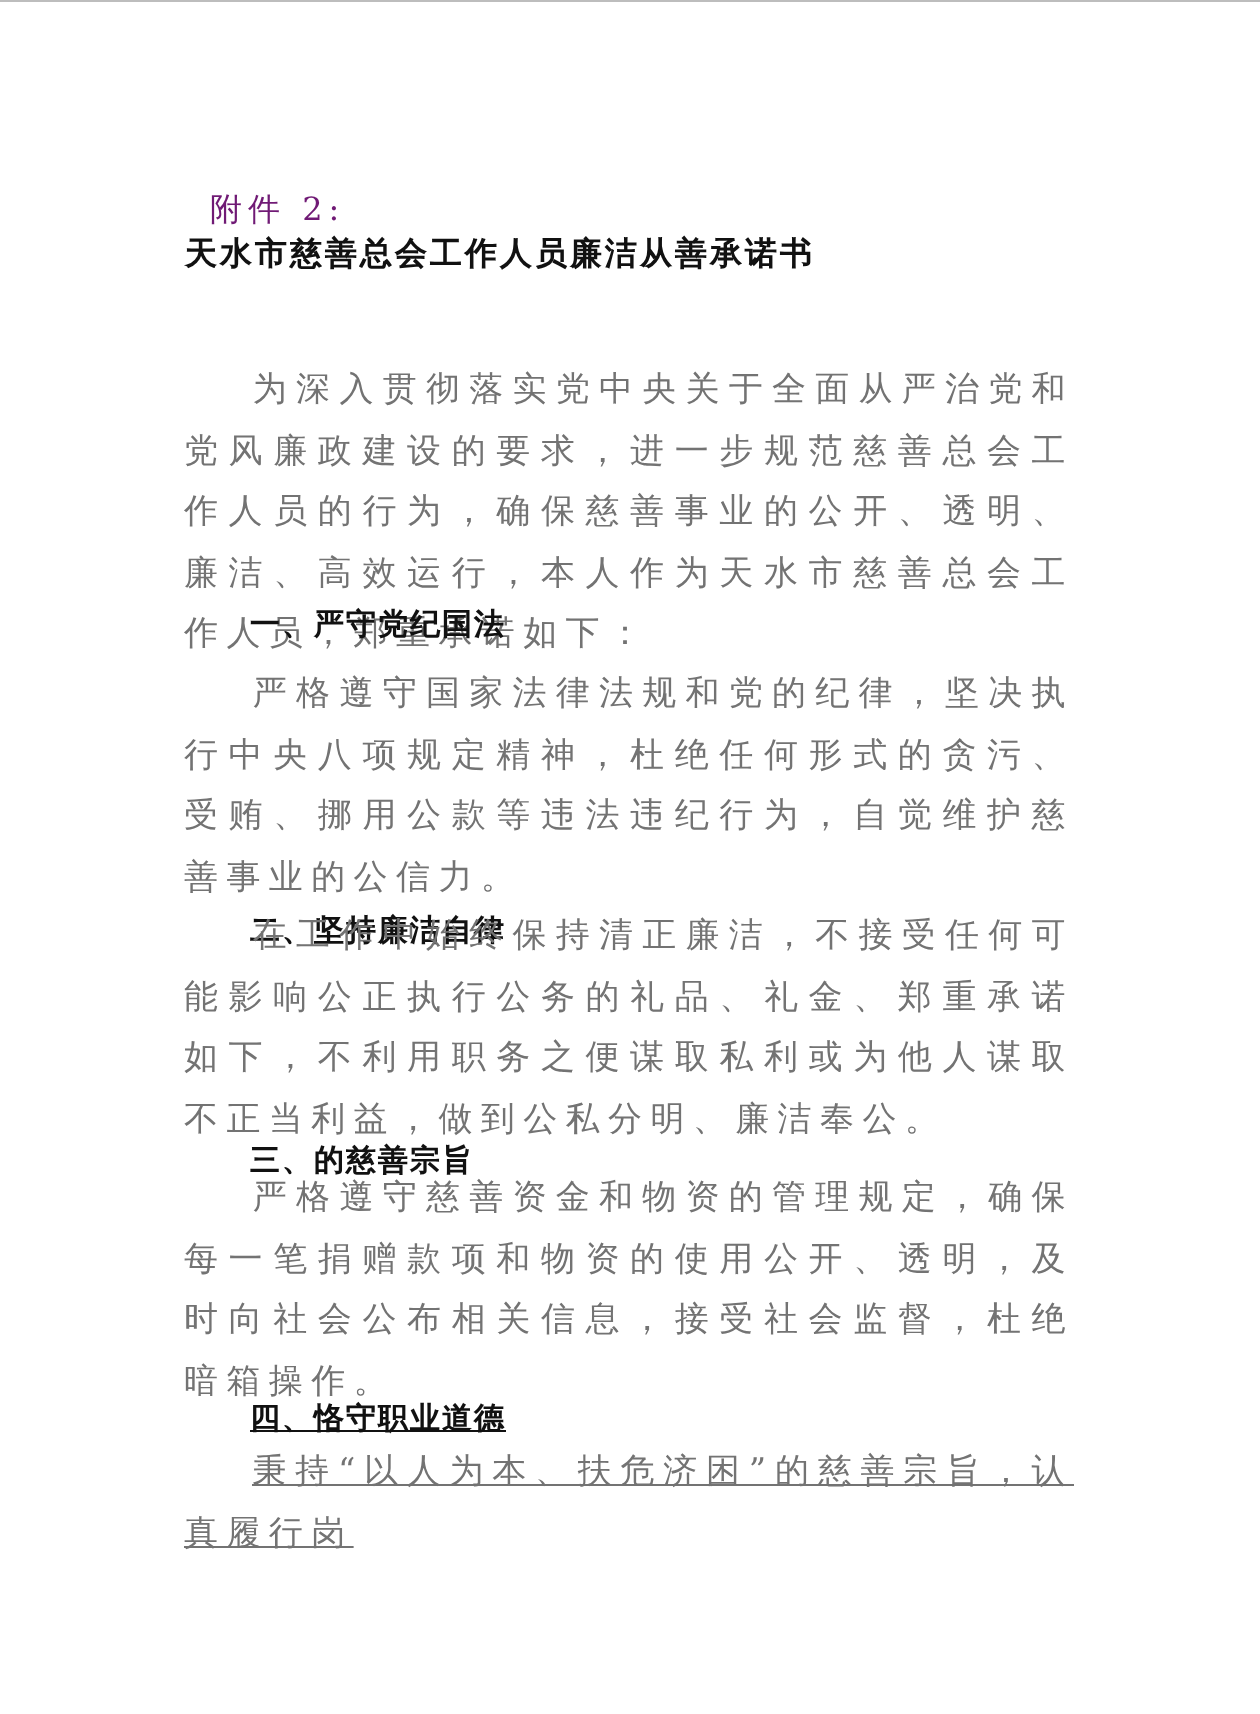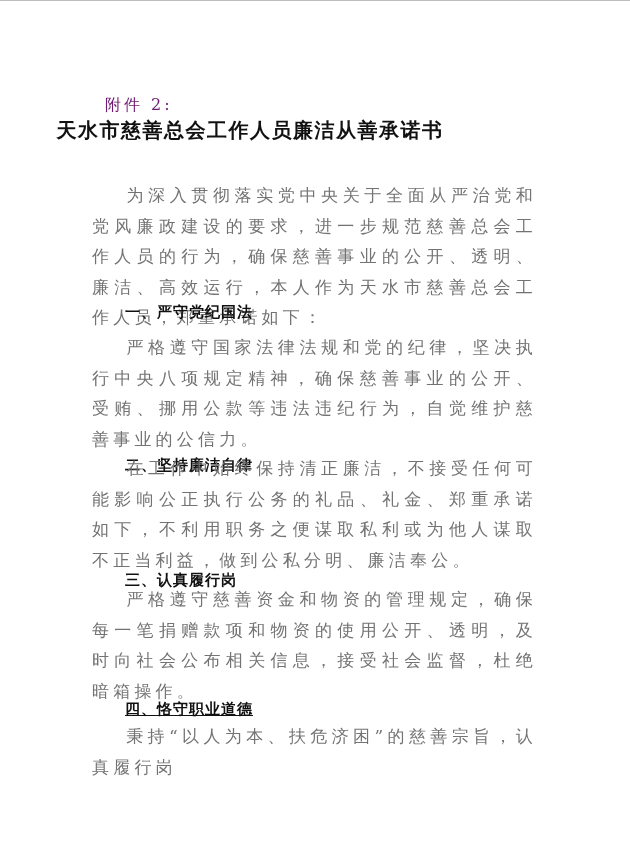--- a/index.html
+++ b/index.html
@@ -2,39 +2,39 @@
 <html><head>
 <meta charset="utf-8">
 <style>
   html, body { margin: 0; padding: 0; }
   body {
     width: 630px; height: 857px; background: #ffffff; position: relative; overflow: hidden;
     font-family: "DejaVu Serif", "Liberation Serif", serif; color: #1a1a1a;
   }
   .top-edge { position: absolute; left: 0; top: 0; width: 630px; height: 1px; background: #bdbdbd; }
   .attach { position: absolute; left: 105px; top: 64px; font-size: 16px; letter-spacing: 3px; color: #701a75; margin-top: 31px; }
-  .title { position: absolute; left: 0; width: 500px; top: 117px; text-align: center; font-size: 20px; font-weight: bold; letter-spacing: 1.5px; color: #111; }
+  .title { position: absolute; left: 0; width: 500px; top: 117px; text-align: center; font-size: 16px; font-weight: bold; letter-spacing: 1.5px; color: #111; }
   .para { position: absolute; left: 92px; width: 445px; font-size: 17px; line-height: 30.5px; letter-spacing: 4.2px; text-align: justify; color: #737373; }
   .para .indent { display: inline-block; width: 34px; }
   .heading { position: absolute; left: 125px; font-size: 15px; font-weight: bold; font-family: "DejaVu Sans", "Liberation Sans", sans-serif; letter-spacing: 1px; color: #111; }
 </style>
 </head>
 <body>
 
 <div class="top-edge"></div>
 
 <div class="attach">附件 2:</div>
 
 <div class="title">天水市慈善总会工作人员廉洁从善承诺书</div>
 
 <div class="para" style="top:180px;"><span class="indent"></span><span>为深入贯彻落实党中央关于全面从严治党和党风廉政建设的要求，进一步规范慈善总会工作人员的行为，确保慈善事业的公开、透明、廉洁、高效运行，本人作为天水市慈善总会工作人员，郑重承诺如下：</span></div>
 
 <div class="heading" style="top:303px;">一、严守党纪国法</div>
-<div class="para" style="top:332px;"><span class="indent"></span><span>严格遵守国家法律法规和党的纪律，坚决执行中央八项规定精神，确保慈善事业的公开、受贿、挪用公款等违法违纪行为，自觉维护慈善事业的公信力。</span></div>
+<div class="para" style="top:332px;"><span class="indent"></span><span>严格遵守国家法律法规和党的纪律，坚决执行中央八项规定精神，杜绝任何形式的贪污、受贿、挪用公款等违法违纪行为，自觉维护慈善事业的公信力。</span></div>
 
 <div class="heading" style="top:424px;margin-top:32px;">二、坚持廉洁自律</div>
 <div class="para" style="top:453px;"><span class="indent"></span><span>在工作中始终保持清正廉洁，不接受任何可能影响公正执行公务的礼品、礼金、郑重承诺如下，不利用职务之便谋取私利或为他人谋取不正当利益，做到公私分明、廉洁奉公。</span></div>
 
-<div class="heading" style="top:571px;">三、认真履行岗</div>
+<div class="heading" style="top:571px;">三、的慈善宗旨</div>
 <div class="para" style="top:584px;"><span class="indent"></span><span>严格遵守慈善资金和物资的管理规定，确保每一笔捐赠款项和物资的使用公开、透明，及时向社会公布相关信息，接受社会监督，杜绝暗箱操作。</span></div>
 
 <div class="heading" style="top:700px;text-decoration:underline;">四、恪守职业道德</div>
-<div class="para" style="top:721px;"><span class="indent"></span><span>秉持“以人为本、扶危济困”的慈善宗旨，认真履行岗</span></div>
+<div class="para" style="top:721px;text-decoration:underline;"><span class="indent"></span><span>秉持“以人为本、扶危济困”的慈善宗旨，认真履行岗</span></div>
 
 </body></html>

